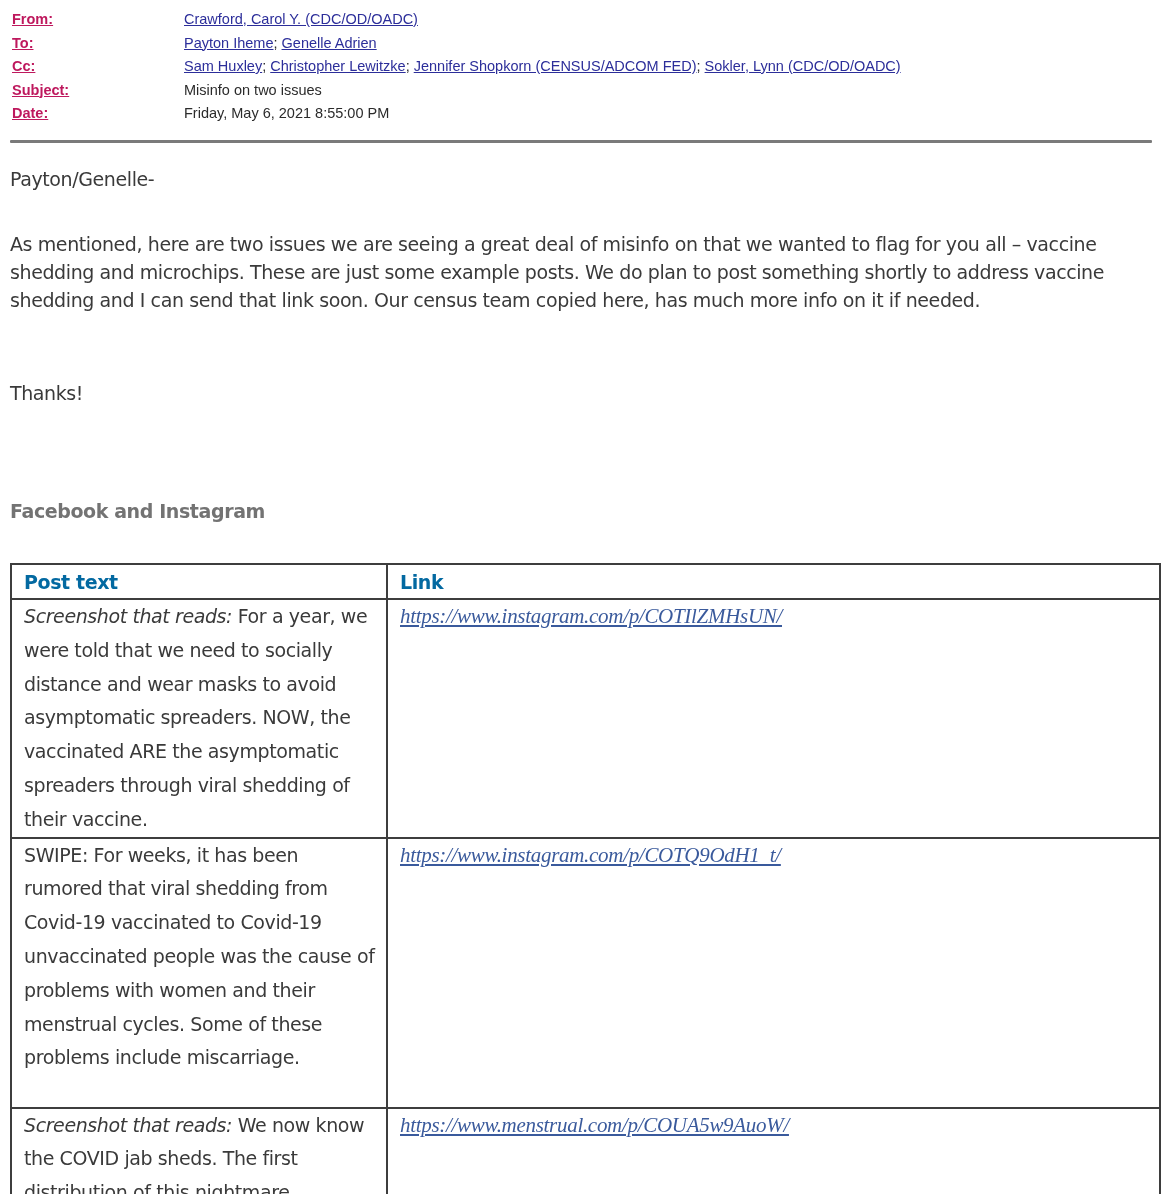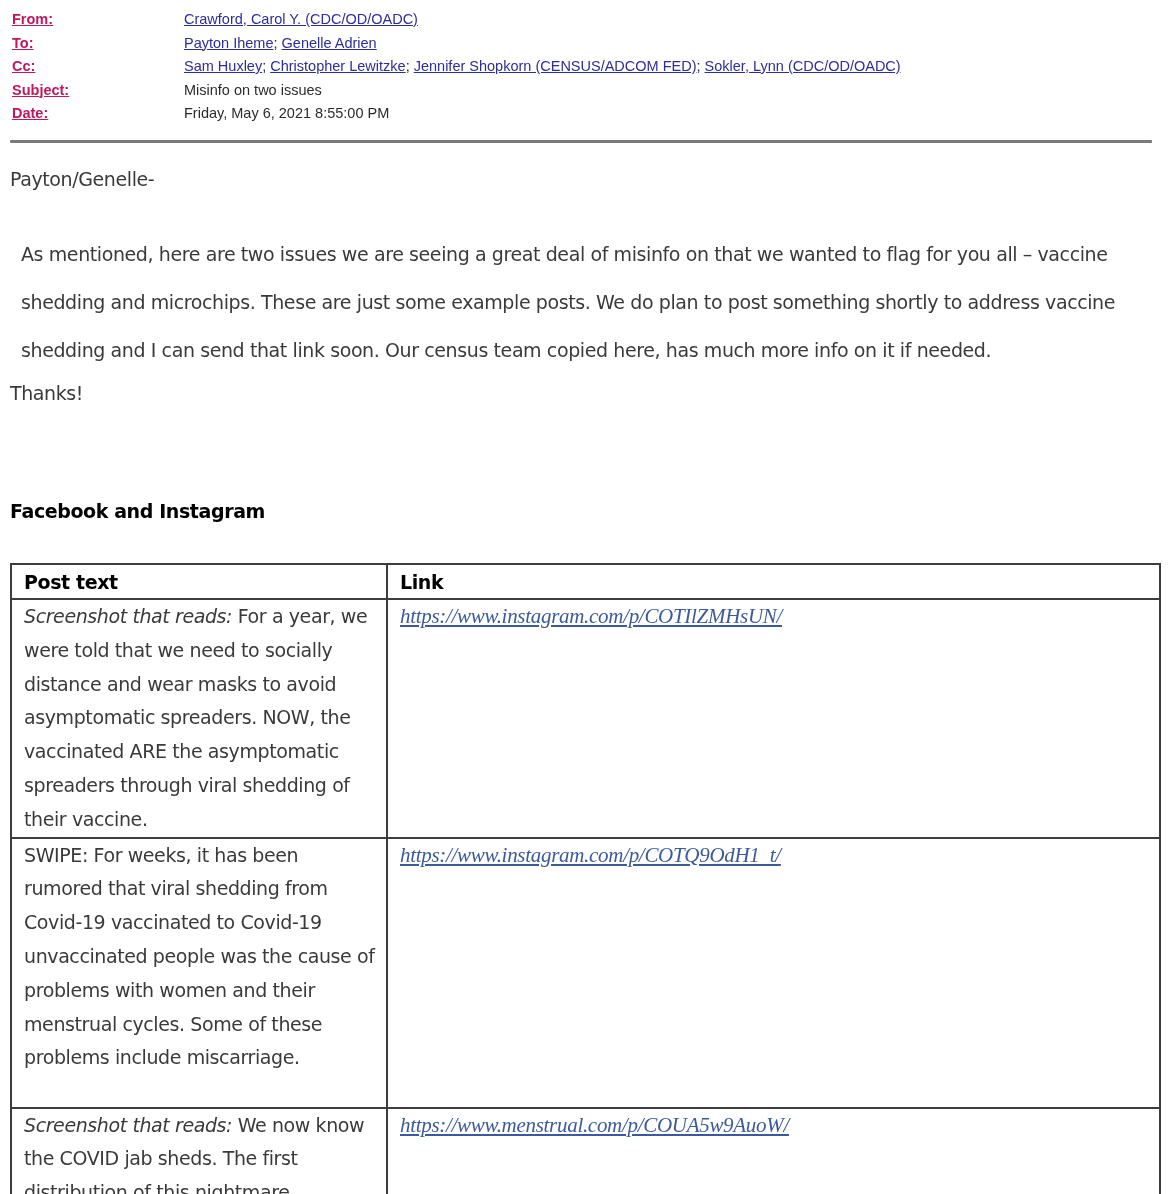--- a/index.html
+++ b/index.html
@@ -6,26 +6,26 @@
   body { width: 1170px; height: 1194px; overflow: hidden; position: relative; color: #3a3a3a; }
   .hdr { position: absolute; left: 12px; top: 8px; font-family: "Liberation Sans", sans-serif; font-size: 14.5px; line-height: 23.5px; }
   .hdr-row { display: flex; height: 23.5px; }
   .hdr-label { width: 172px; font-weight: bold; color: #be185d; text-decoration: underline; }
   .hdr-val { color: #2b2b2b; white-space: nowrap; }
   .lnk { color: #2c2e9a; text-decoration: underline; }
   .sep { color: #2b2b2b; }
   .rule { position: absolute; left: 10px; top: 140px; width: 1142px; height: 3px; background: #7a7a7a; border-radius: 1px; }
   .body { position: absolute; left: 10px; font-family: "DejaVu Sans", sans-serif; font-size: 19px; color: #3a3a3a; letter-spacing: -0.4px; }
   .greeting { top: 168px; }
-  .para { top: 230px; width: 1150px; line-height: 48px; margin-left: 11px; }
+  .para { top: 230px; width: 1150px; line-height: 28px; }
   .thanks { top: 382px; }
-  .section { top: 500px; font-weight: bold; color: #000000; }
+  .section { top: 500px; font-weight: bold; color: #737373; }
   table.posts { position: absolute; left: 10px; top: 563px; width: 1151px; border-collapse: collapse; font-family: "DejaVu Sans", sans-serif; font-size: 19px; color: #3a3a3a; letter-spacing: -0.4px; }
   table.posts th, table.posts td { border: 2px solid #3d3d3d; vertical-align: top; text-align: left; }
-  table.posts th { font-weight: bold; color: #000000; padding: 2px 10px 1px 12px; height: 30px; line-height: 30px; }
+  table.posts th { font-weight: bold; color: #0369a1; padding: 2px 10px 1px 12px; height: 30px; line-height: 30px; }
   table.posts td { padding: 0 10px 0 12px; line-height: 33.8px; }
   .col1 { width: 352px; }
   .it { font-style: italic; }
   .url { font-family: "Liberation Serif", serif; font-size: 21px; color: #3a5a9c; text-decoration: underline; letter-spacing: -0.3px; line-height: 33.8px; font-style: italic; }
 </style>
 </head>
 <body>
 
 <div class="hdr">
   <div class="hdr-row">

